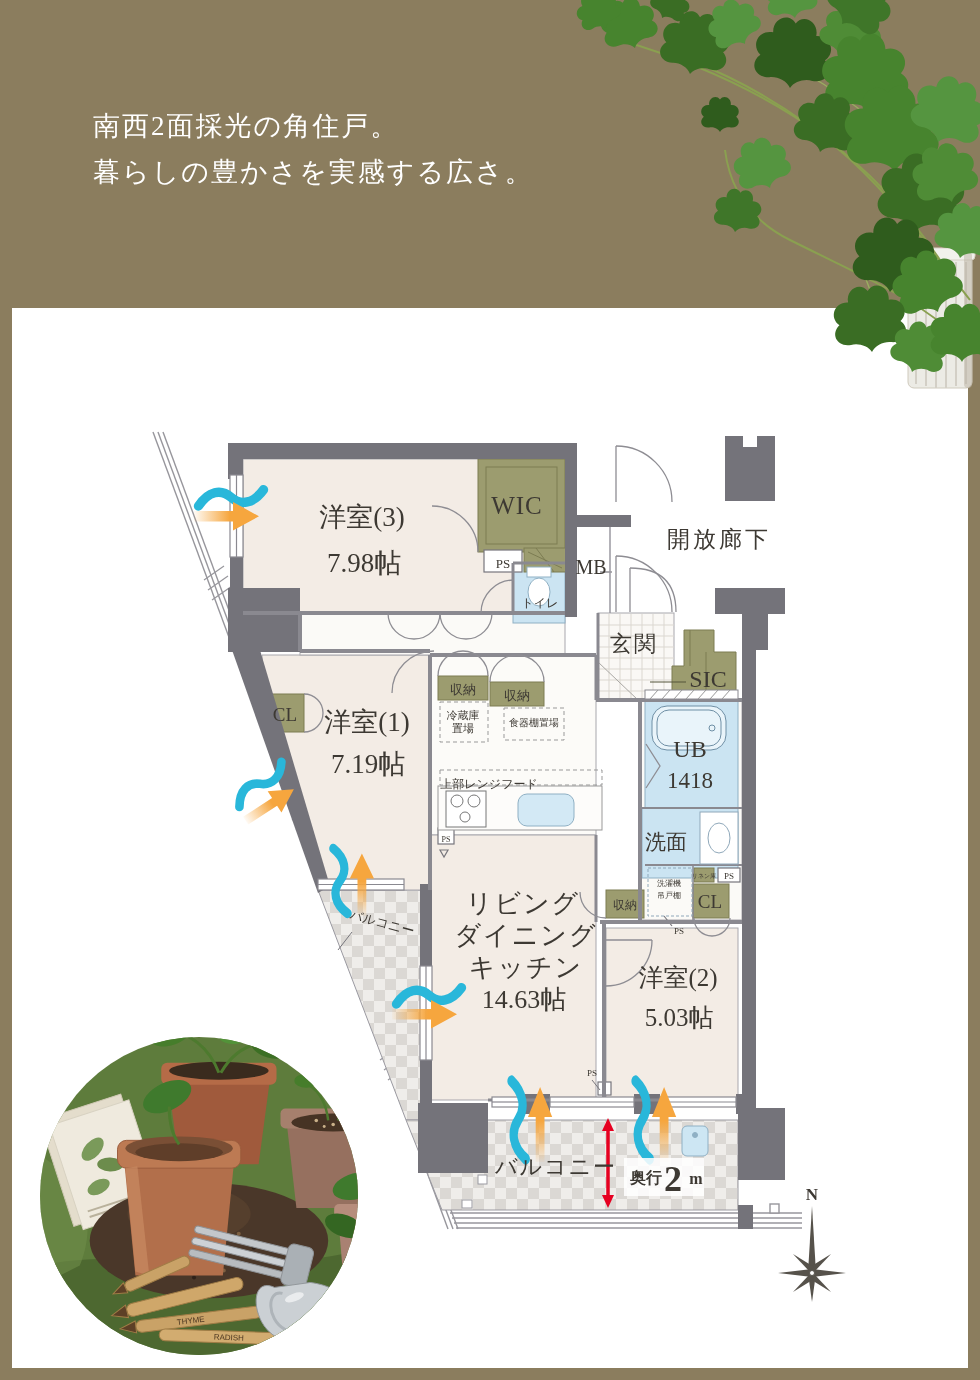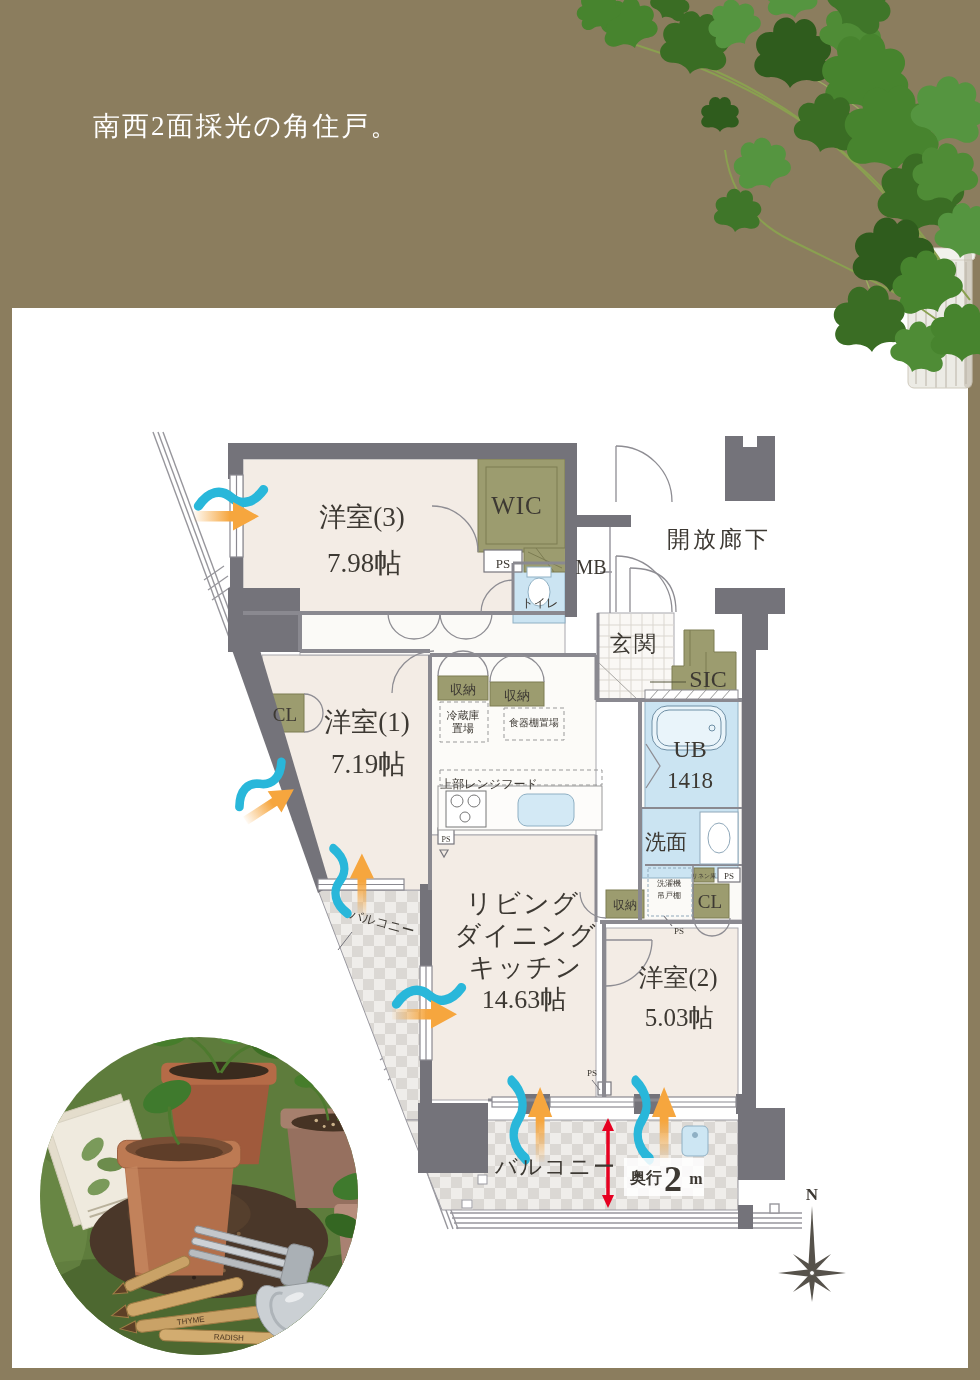--- a/index.html
+++ b/index.html
@@ -16,20 +16,21 @@
   .photo{position:absolute;left:40px;top:1037px;width:318px;height:318px;border-radius:50%;overflow:hidden;}
 </style>
 </head>
 <body>
 
 <div class="page">
 
   <div class="header">
     <h1 class="headline">
       <span>南西2面採光の角住戸。</span>
+      <span>暮らしの豊かさを実感する広さ。</span>
     </h1>
   </div>
 
   <div class="content"></div>
 
   <svg class="overlay" style="left:540px;top:0;" width="440" height="420" viewBox="0 0 440 420">
     <defs>
       <path id="ivyleaf" d="M0,0 C-2,-4 -8,-6 -12,-5 C-20,-4 -24,-12 -18,-17 C-24,-22 -20,-31 -12,-30 C-13,-38 -4,-42 0,-36 C4,-42 13,-38 12,-30 C20,-31 24,-22 18,-17 C24,-12 20,-4 12,-5 C8,-6 2,-4 0,0 Z"></path>
     </defs>
 

